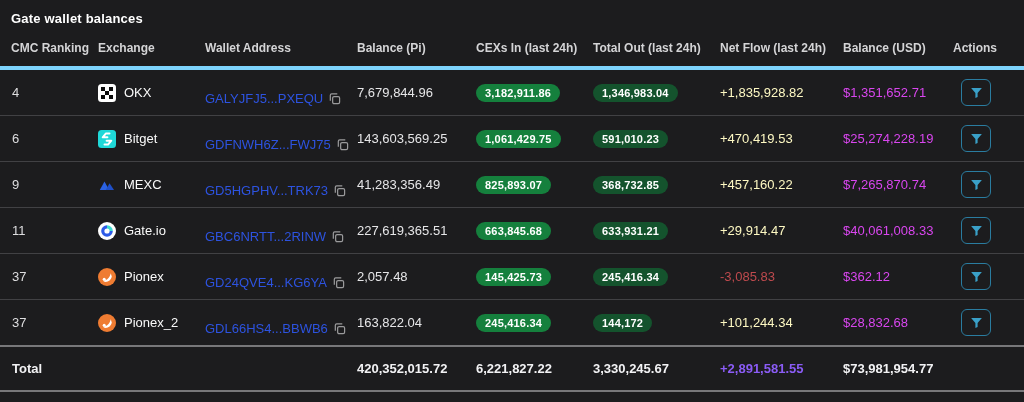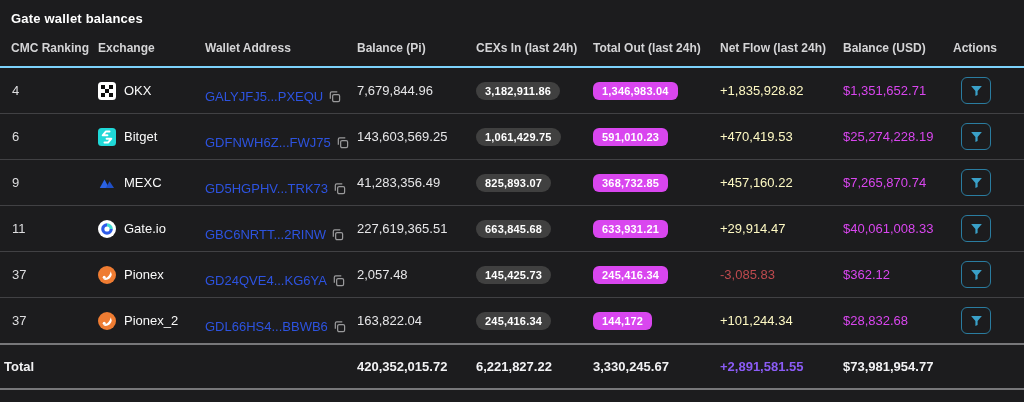--- a/index.html
+++ b/index.html
@@ -14,52 +14,52 @@
     padding:11px 0 9px 11px;
     font-size:13px;font-weight:700;color:#ffffff;
     letter-spacing:.2px;
   }
   table{
     width:1024px;border-collapse:collapse;table-layout:fixed;
   }
   th{
     text-align:left;font-size:12px;font-weight:700;color:#d4d4d6;
     padding:6px 8px 11px 8px;
-    border-bottom:2px solid #7dd3fc;
+    border-bottom:4px solid #7dd3fc;
     white-space:nowrap;
   }
   th:first-child{padding-left:11px;}
   tbody td{
     height:45px;vertical-align:middle;
     padding:0 8px;
     border-bottom:1px solid #414144;
     font-size:13px;color:#e6e6e8;
     white-space:nowrap;overflow:hidden;
   }
   tbody td:first-child{padding-left:12px;color:#dedee0;}
   tfoot td{
     height:43px;vertical-align:middle;padding:0 8px;
     border-top:2px solid #77777a;
     border-bottom:2px solid #77777a;
     font-size:13px;font-weight:700;color:#f2f2f4;
     white-space:nowrap;
   }
-  tfoot td:first-child{padding-left:4px;}
+  tfoot td:first-child{padding-left:12px;}
   .exch{display:flex;align-items:center;gap:8px;}
   .exch .logo{width:18px;height:18px;flex:0 0 18px;display:flex;align-items:center;justify-content:center;}
   .exch .name{font-size:13px;color:#fafafa;font-weight:500;}
   .addr{display:flex;align-items:center;gap:5px;margin-top:12px;}
   .addr a{color:#2d53e0;text-decoration:none;font-size:13px;}
   .copy-btn{display:inline-flex;cursor:pointer;line-height:0;}
   .badge{
     display:inline-block;padding:3px 9px;border-radius:999px;
     font-size:11px;font-weight:700;color:#ffffff;letter-spacing:.2px;
   }
-  .badge.in{background:#404040;}
-  .badge.out{background:#d946ef;border-radius:6px;}
+  .badge.in{background:#15803d;}
+  .badge.out{background:#14532d;}
   .flow.pos{color:#fef9c3;}
   .flow.neg{color:#bf4a4e;}
   tfoot .flow.pos{color:#8b5cf6;}
   .act-btn{
     width:30px;height:27px;margin-left:8px;
     display:flex;align-items:center;justify-content:center;
     background:transparent;border:1px solid #2a7ca0;border-radius:6px;
     cursor:pointer;
   }
   .usd{color:#d946ef;}

